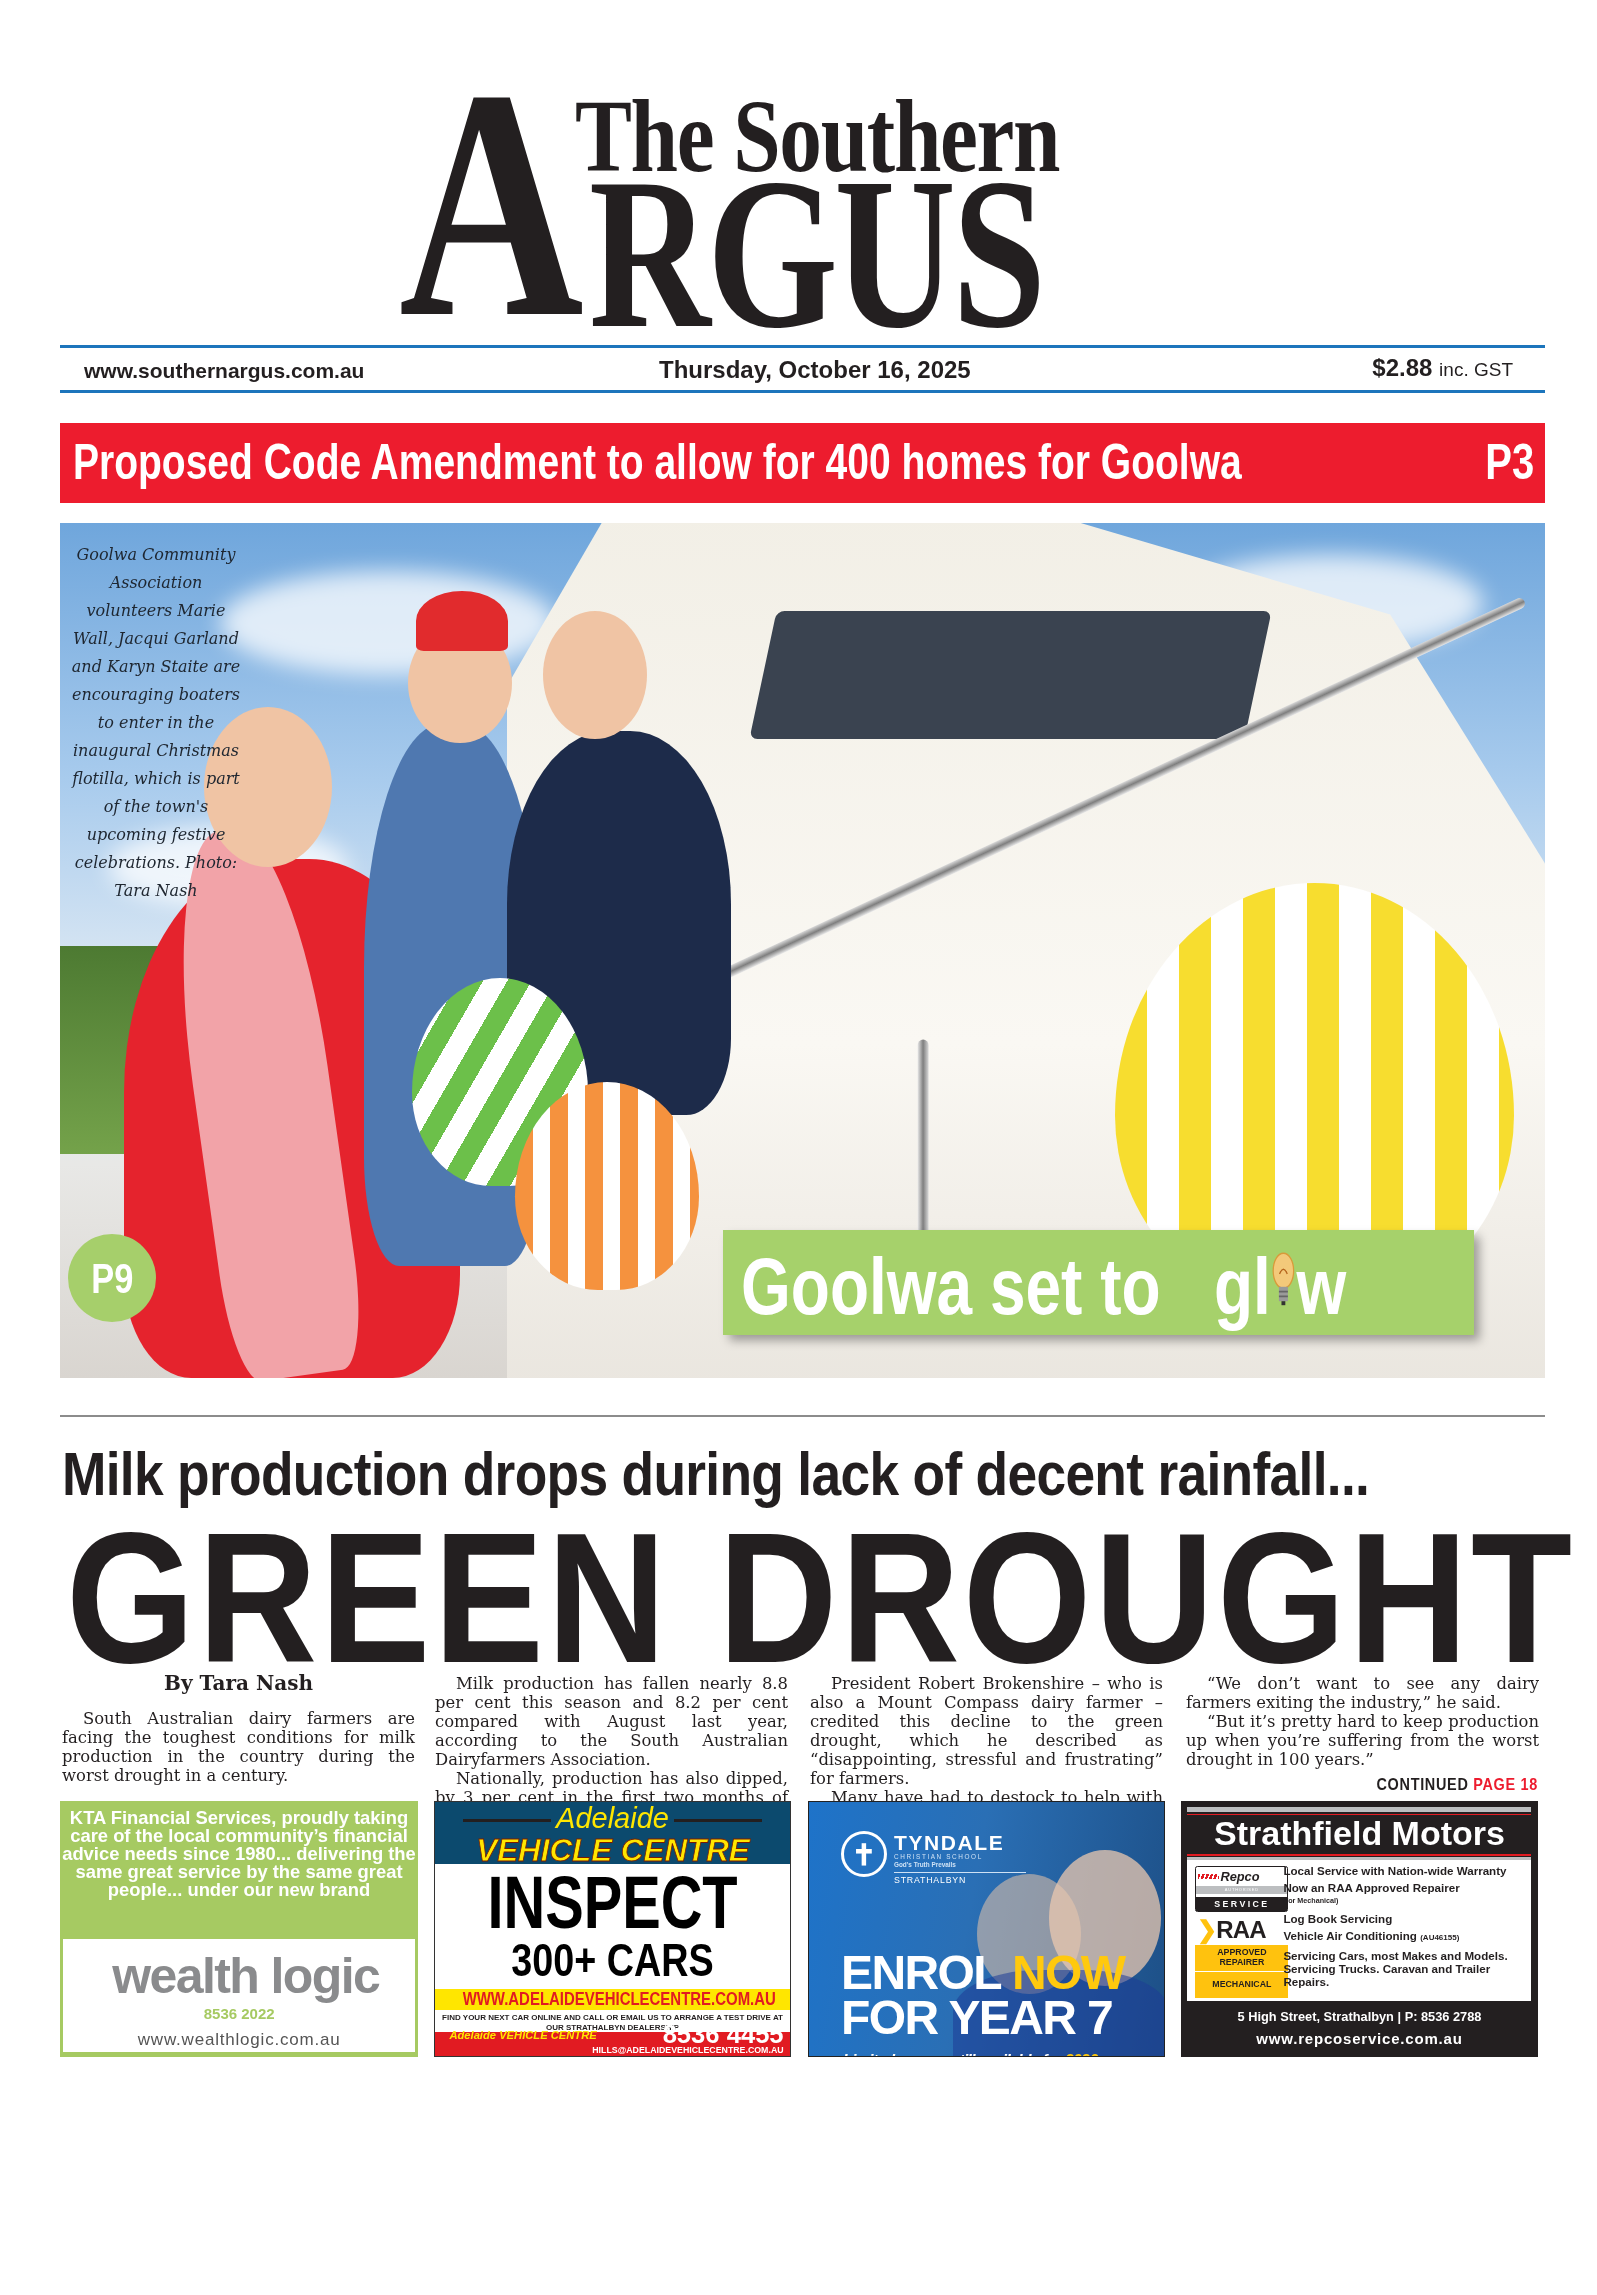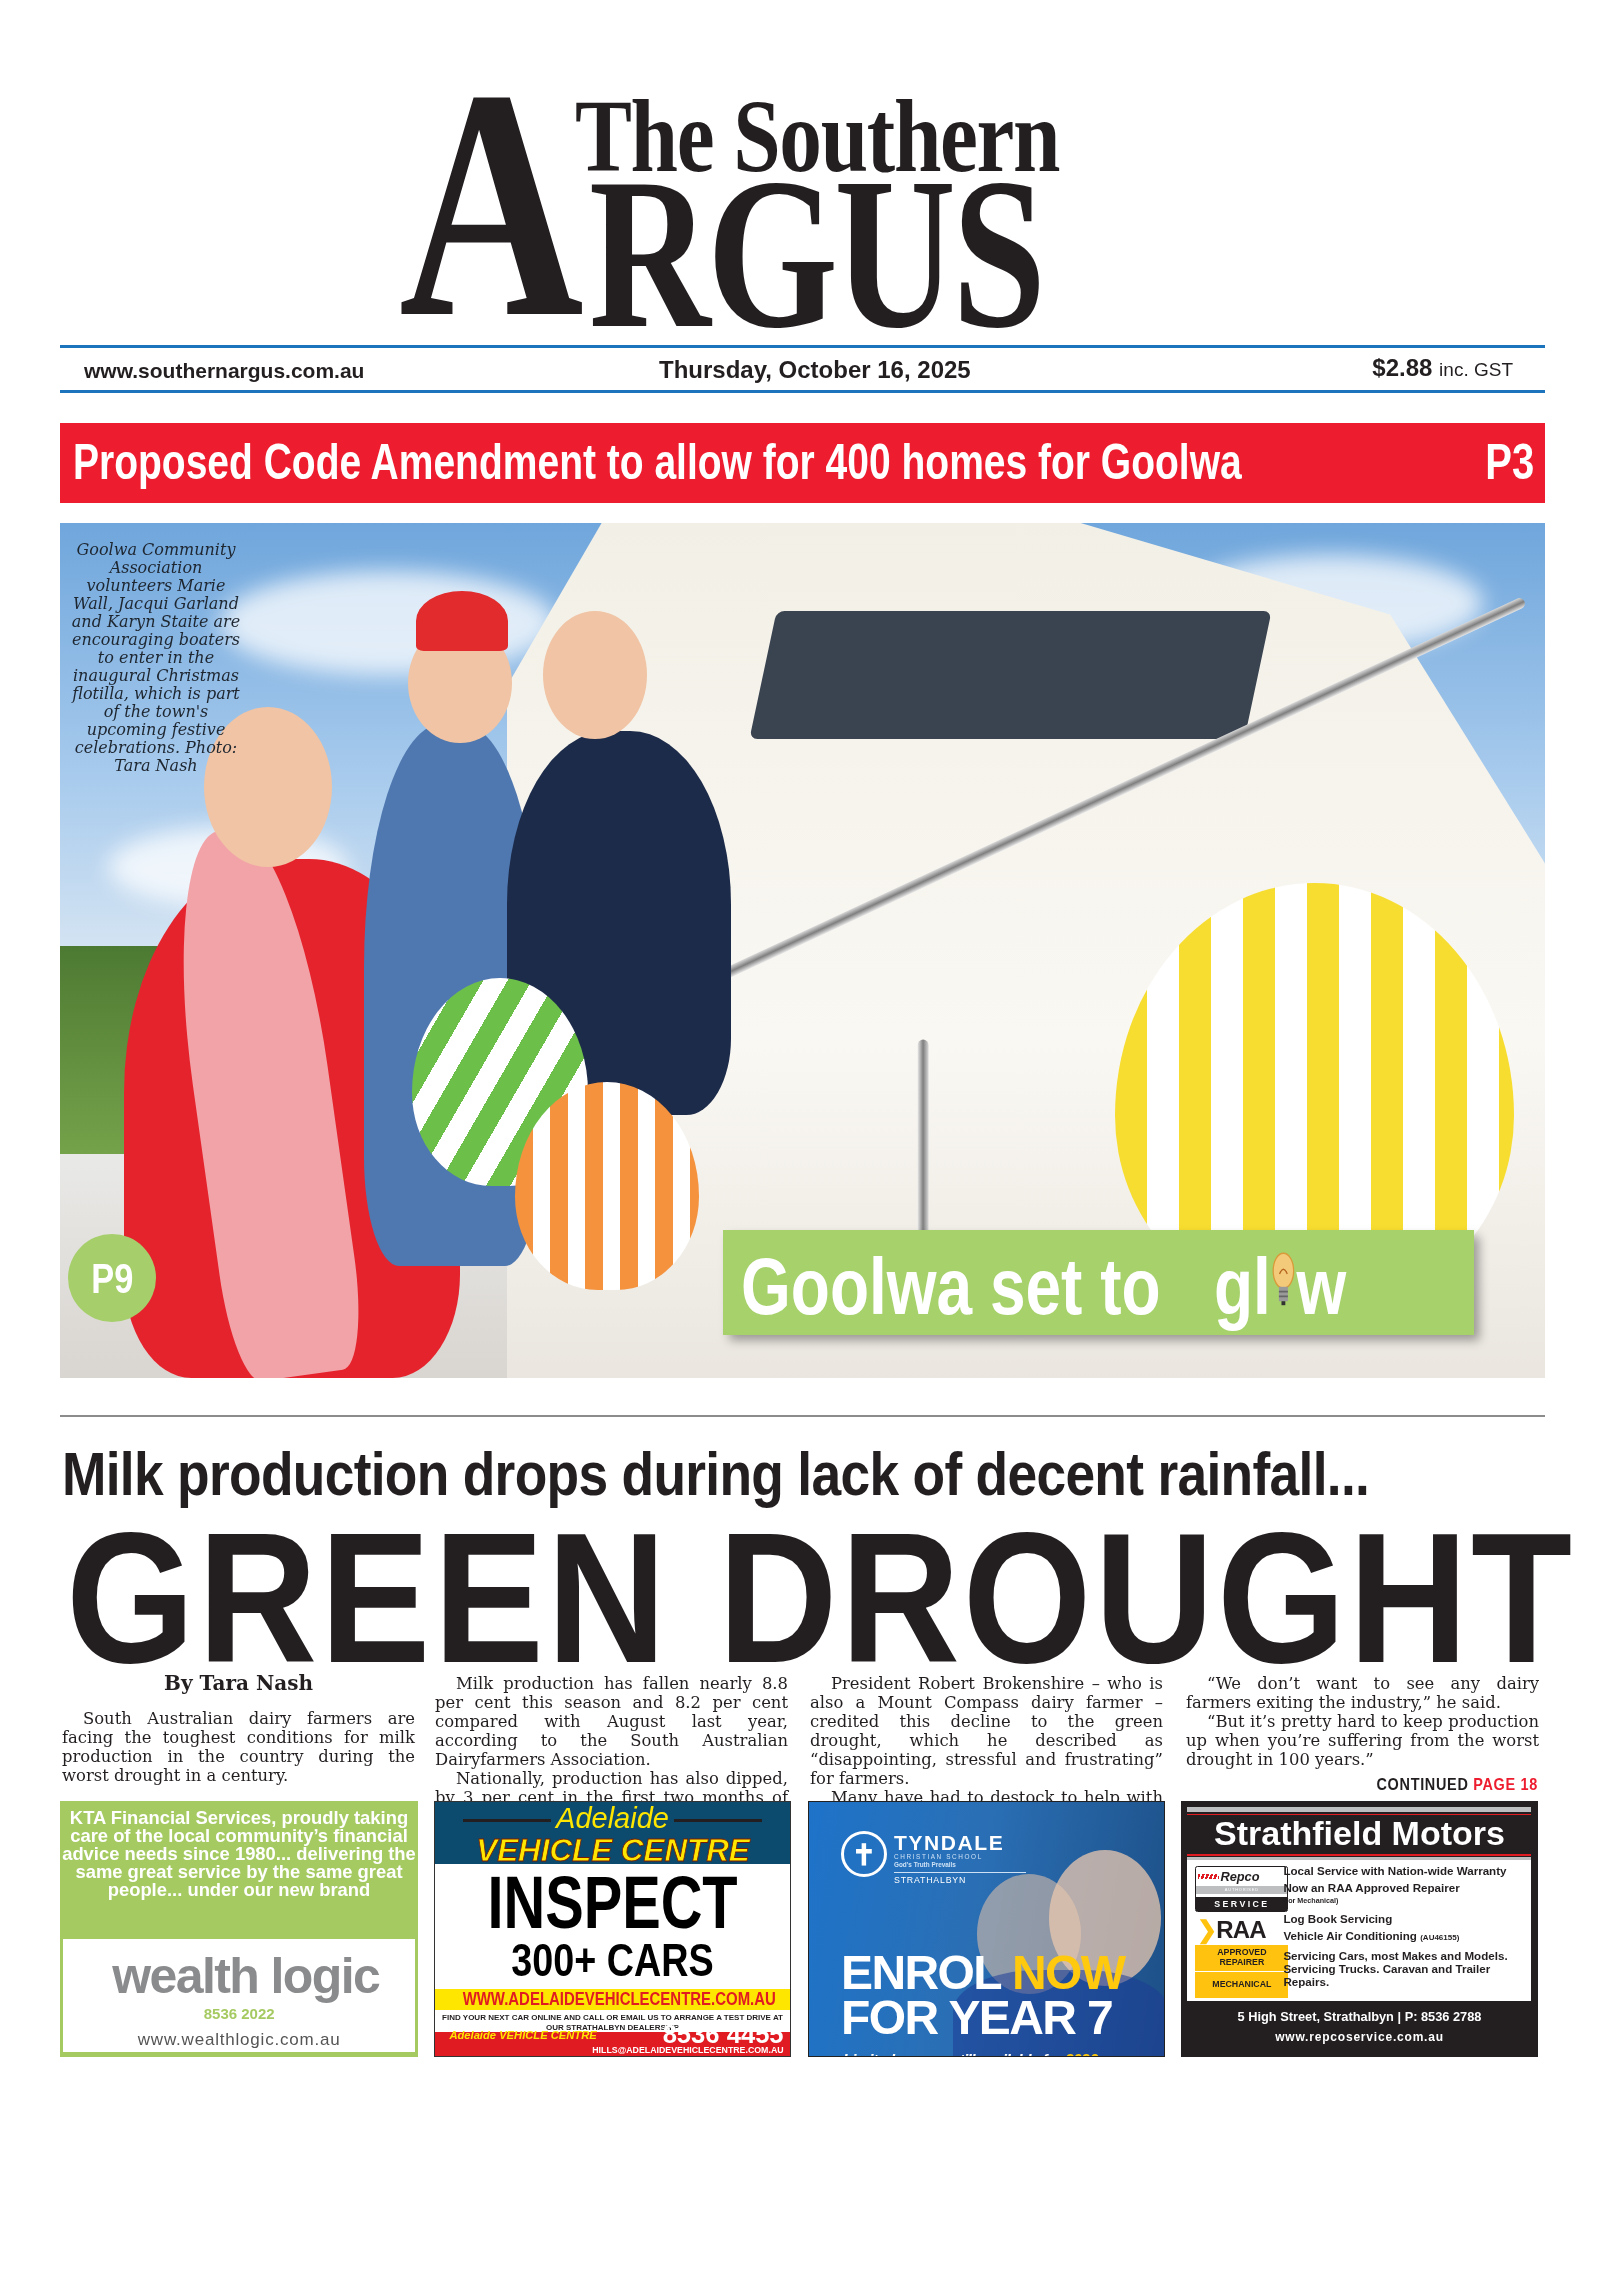--- a/index.html
+++ b/index.html
@@ -28,21 +28,21 @@
   .photo { position: absolute; left: 60px; top: 523px; width: 1485px; height: 855px; overflow: hidden;
     background: linear-gradient(180deg, #6fa6dc 0%, #a8cbed 30%, #dfeaf4 55%, #e8e8e6 75%, #d9d5d0 100%); }
   .photo .cloud { position: absolute; background: rgba(255,255,255,0.75); border-radius: 50%; filter: blur(11.2px); }
   .photo .boat { position: absolute; left: 447px; top: -16px; width: 1039px; height: 895px; background: linear-gradient(180deg, #f2efe6 0%, #faf8f3 60%, #e9e5de 100%); clip-path: polygon(10% 0, 50% 0, 85% 12%, 100% 40%, 100% 100%, 0 100%, 0 20%); }
   .photo .cabin { position: absolute; left: 703px; top: 88px; width: 495px; height: 128px; background: #3a4350; transform: skewX(-12deg); border-radius: 8px; }
   .photo .rail { position: absolute; height: 11.2px; background: linear-gradient(180deg, #d8d8d8, #7f7f7f, #e8e8e8); border-radius: 5.6px; transform-origin: left center; }
   .photo .grass { position: absolute; left: 0; top: 423px; width: 176px; height: 208px; background: linear-gradient(180deg, #4d7a32, #74a24a); }
   .photo .person { position: absolute; border-radius: 45% 45% 20% 20%; }
   .photo .head { position: absolute; border-radius: 50%; background: #f0c4a4; }
   .photo .lantern { position: absolute; border-radius: 50% 50% 45% 45% / 55% 55% 45% 45%; }
-  .photo .caption { position: absolute; left: 8px; top: 17.6px; width: 176px; text-align: center; font-family: "DejaVu Serif", serif; font-style: italic; font-size: 16px; line-height: 18px; color: #1e2630; }
+  .photo .caption { position: absolute; left: 8px; top: 17.6px; width: 176px; text-align: center; font-family: "DejaVu Serif", serif; font-style: italic; font-size: 16px; line-height: 28px; color: #1e2630; }
   .photo .p9 { position: absolute; left: 8px; top: 711px; width: 88px; height: 88px; border-radius: 50%; background: #a6cf6b; color: #ffffff; font-size: 43px; font-weight: bold; text-align: center; line-height: 88px; }
   .photo .p9 span { display: inline-block; transform: scaleX(0.8); }
   .photo .glow { position: absolute; left: 663px; top: 707px; width: 751px; height: 105px; background: #a6d16b; box-shadow: 6.4px 6.4px 9.6px rgba(0,0,0,0.35); }
   .photo .glow .txt { position: absolute; left: 17.6px; top: 11.2px; font-size: 80px; font-weight: bold; color: #ffffff; transform: scaleX(0.8); transform-origin: left top; white-space: nowrap; }
 
   .rule { position: absolute; left: 60px; top: 1415px; width: 1485px; height: 2.4px; background: #8c8c8c; }
 
   
   .kicker { position: absolute; left: 62px; top: 1438px; font-size: 62px; font-weight: bold; color: #231f20; white-space: nowrap; transform: scaleX(0.86); transform-origin: left top; letter-spacing: -0.8px; }
   .mainhead { position: absolute; left: 66px; top: 1506px; font-size: 185px; font-weight: bold; color: #231f20; white-space: nowrap; line-height: 184px; transform: scaleX(0.895); transform-origin: left top; letter-spacing: 3.2px; }
@@ -104,21 +104,21 @@
   .ad-sm .repco .svc { position: absolute; left: 0; bottom: 0; width: 100%; height: 14.4px; background: #231f20; color: #fff; font-size: 8.8px; font-weight: bold; text-align: center; line-height: 14.4px; letter-spacing: 2.4px; }
   .ad-sm .raa { position: absolute; left: 9.6px; top: 56px; font-size: 24px; font-weight: bold; color: #231f20; letter-spacing: -0.8px; }
   .ad-sm .raa .chev { color: #ffc20e; }
   .ad-sm .appr { position: absolute; left: 8px; top: 85px; width: 93px; height: 25.6px; background: #ffc20e; font-size: 8.8px; font-weight: bold; text-align: center; line-height: 9.6px; padding-top: 3.2px; color: #231f20; }
   .ad-sm .mech { position: absolute; left: 8px; top: 112px; width: 93px; height: 25.6px; background: #ffc20e; font-size: 8.8px; font-weight: bold; text-align: center; line-height: 25.6px; color: #231f20; }
   .ad-sm .list { position: absolute; left: 96px; top: 4.8px; width: 232px; font-size: 11.6px; font-weight: bold; line-height: 12.8px; color: #231f20; }
   .ad-sm .list div { margin-bottom: 4.8px; }
   .ad-sm .list small { font-size: 7.2px; display: block; }
   .ad-sm .list .aunum { font-size: 8px; }
   .ad-sm .addr { position: absolute; left: 0; top: 208px; width: 100%; text-align: center; font-size: 12.8px; font-weight: bold; color: #fff; }
-  .ad-sm .web { position: absolute; left: 0; top: 229px; width: 100%; text-align: center; font-size: 12px; font-weight: bold; color: #fff; letter-spacing: 0.8px; }
+  .ad-sm .web { position: absolute; left: 0; top: 229px; width: 100%; text-align: center; font-size: 15px; font-weight: bold; color: #fff; letter-spacing: 0.8px; }
 </style>
 </head>
 <body>
 
 <div class="masthead">
   <div class="mast-a">A</div>
   <div class="mast-top">The Southern</div>
   <div class="mast-bottom">RGUS</div>
 </div>
 

